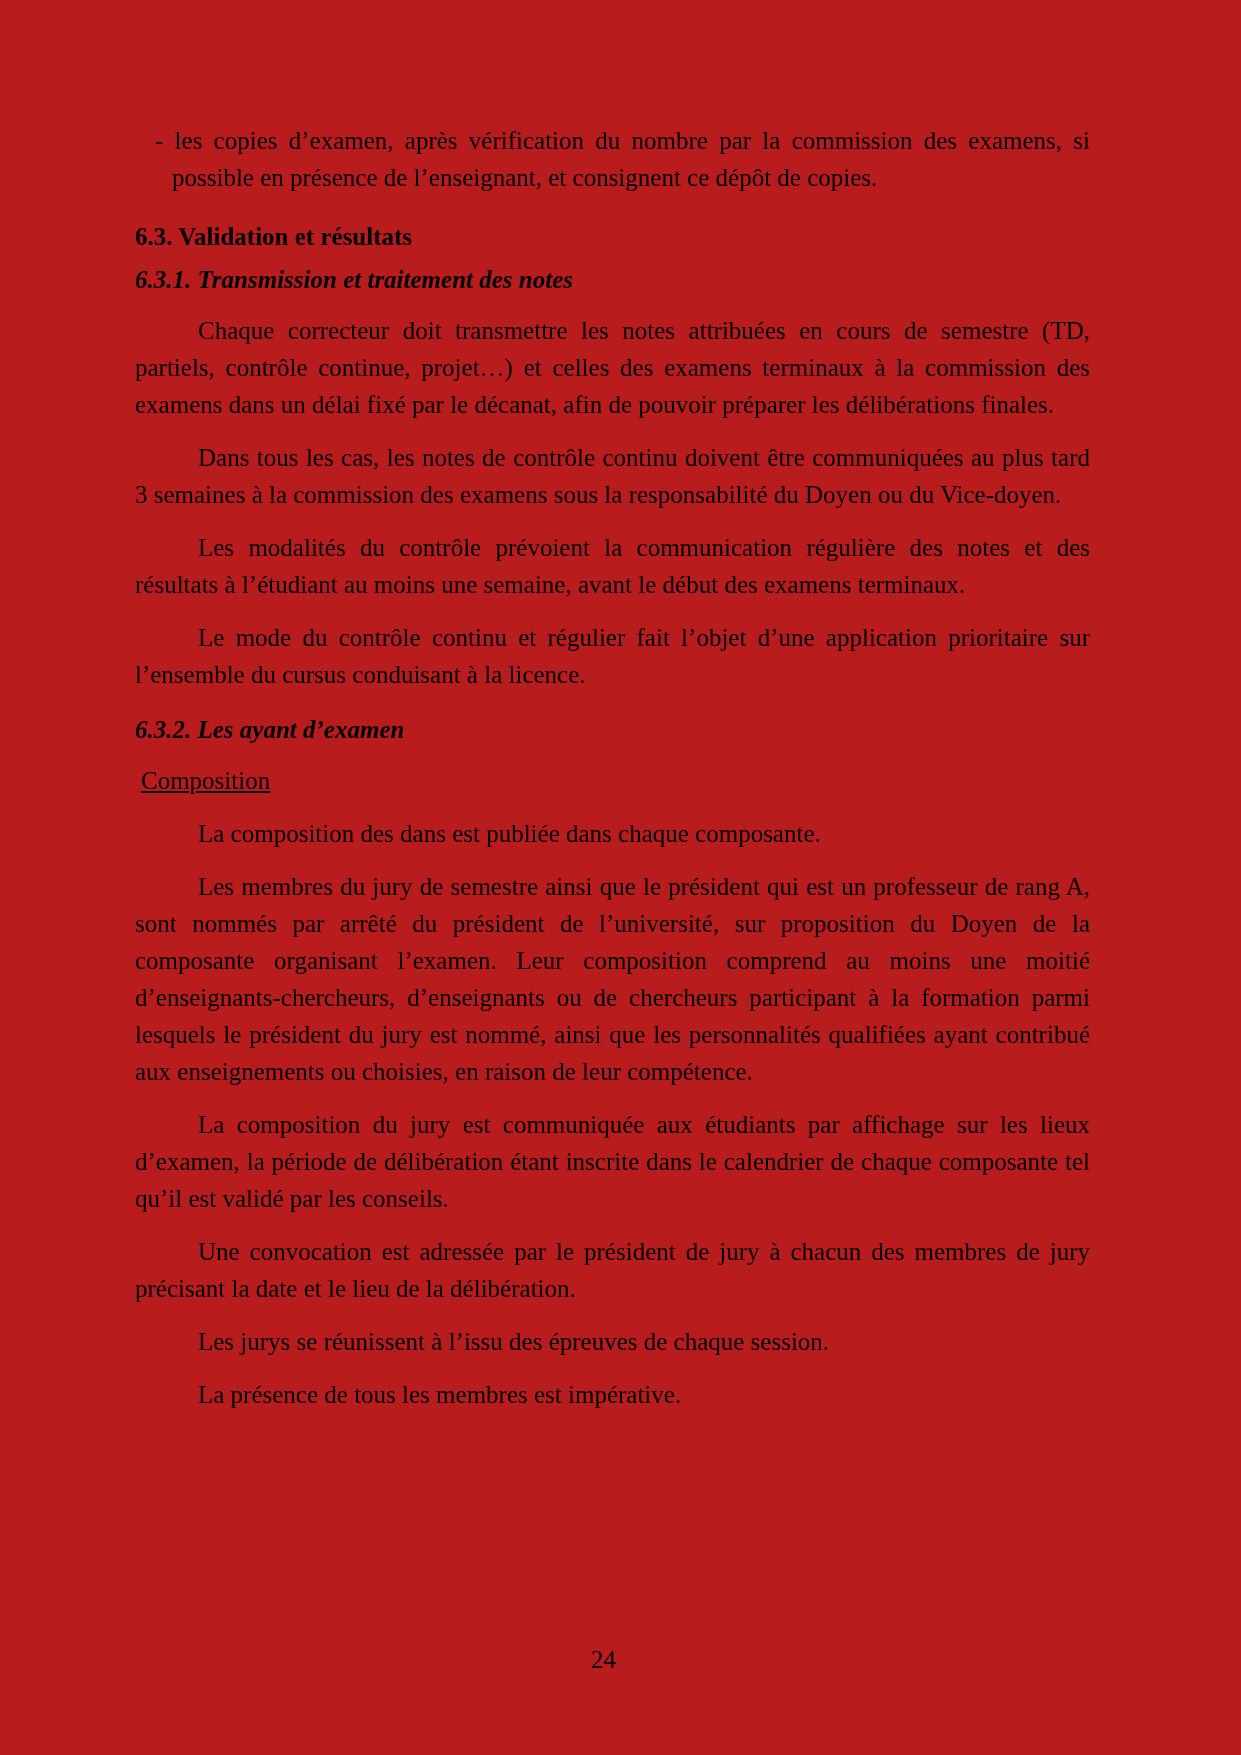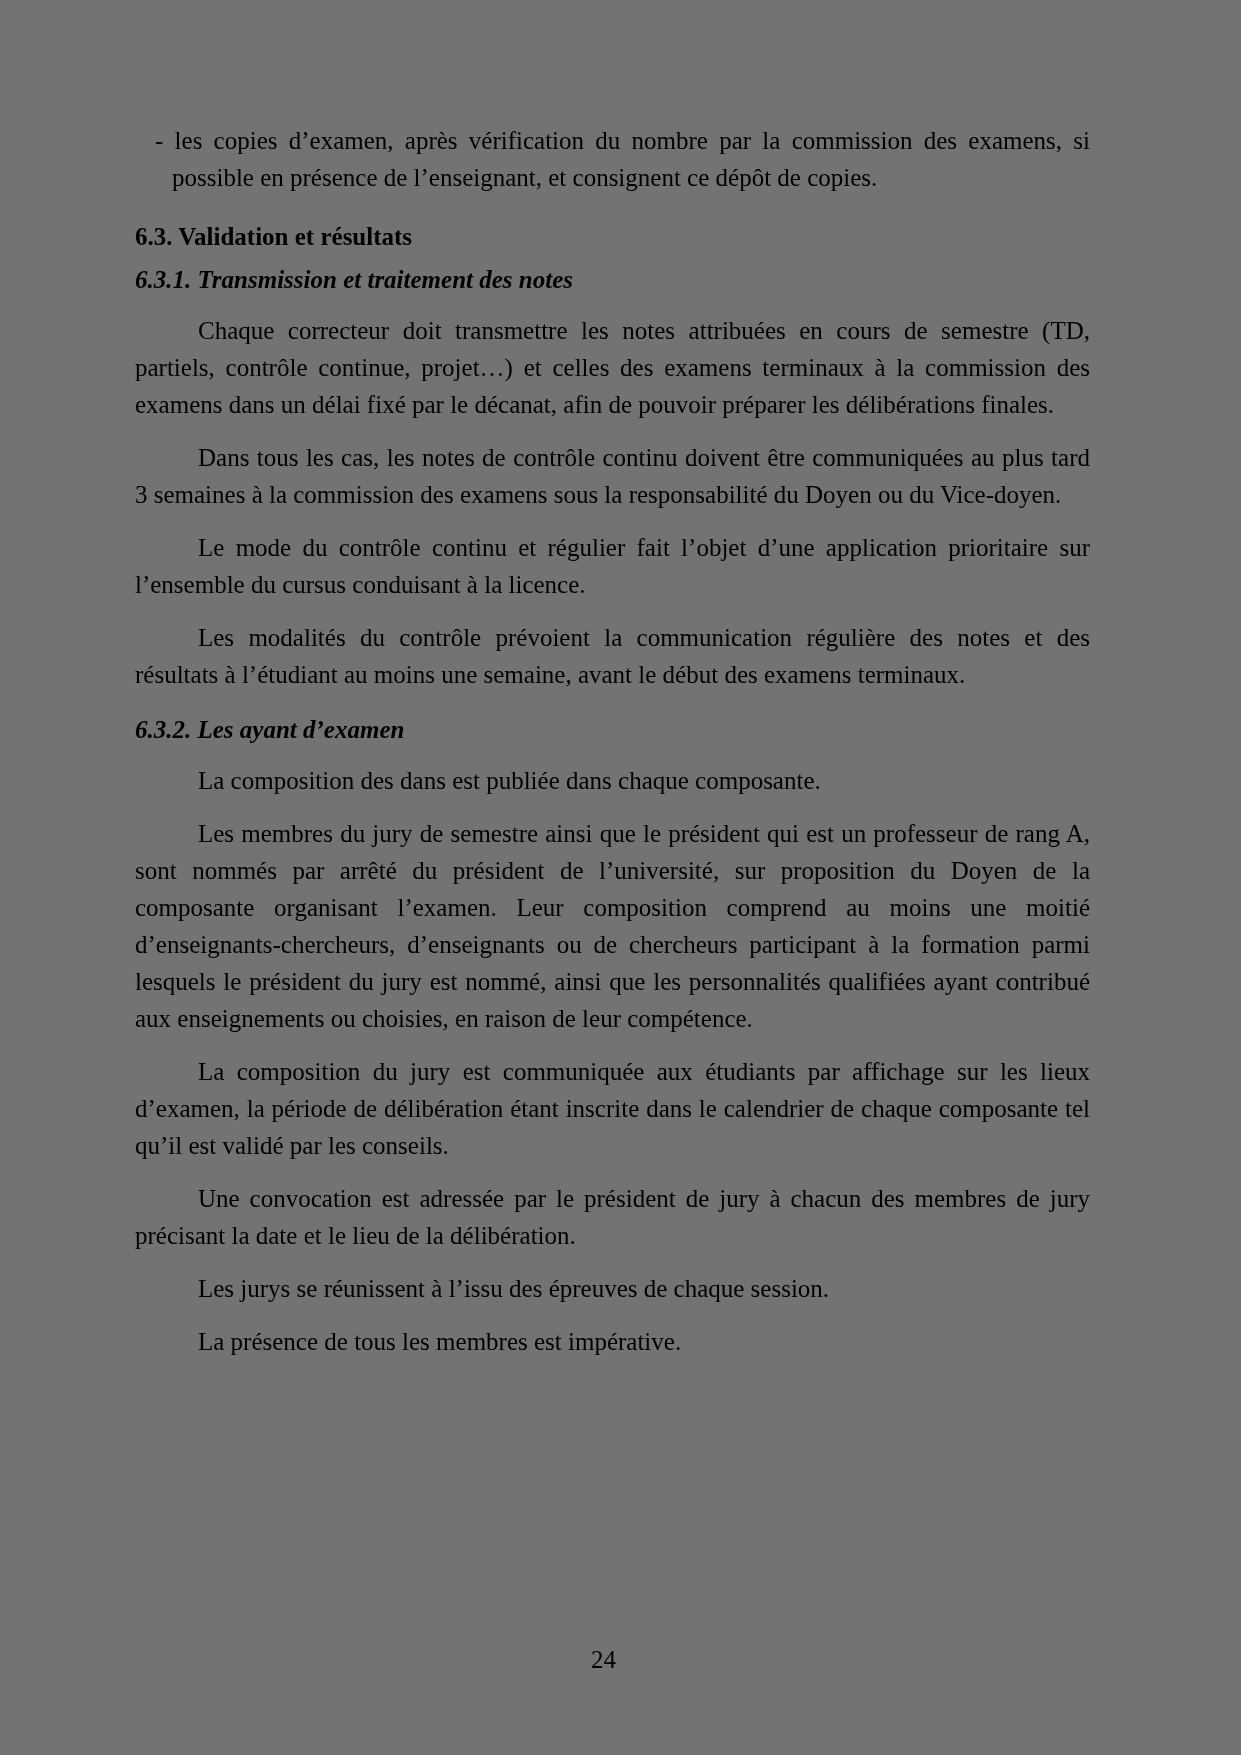--- a/index.html
+++ b/index.html
@@ -5,21 +5,21 @@
   html, body {
     margin: 0;
     padding: 0;
     background: #ffffff;
   }
   .page {
     position: relative;
     width: 1241px;
     height: 1755px;
     box-sizing: border-box;
-    background: #737373;
+    background: #b91c1c;
     color: #000000;
     font-family: "Liberation Serif", "DejaVu Serif", serif;
     font-size: 25px;
     line-height: 37px;
     padding: 122px 151px 0 135px;
     overflow: hidden;
   }
   .list-item {
     margin: 0 0 10px 37px;
     text-indent: -17px;
@@ -72,26 +72,27 @@
   <div class="list-item"><span class="marker">-</span> <span>les copies d’examen, après vérification du nombre par la commission des examens, si possible en présence de l’enseignant, et consignent ce dépôt de copies.</span></div>
 
   <div class="section-title">6.3. Validation et résultats</div>
 
   <div class="subsection-title">6.3.1. Transmission et traitement des notes</div>
 
   <p class="body-para">Chaque correcteur doit transmettre les notes attribuées en cours de semestre (TD, partiels, contrôle continue, projet…) et celles des examens terminaux à la commission des examens dans un délai fixé par le décanat, afin de pouvoir préparer les délibérations finales.</p>
 
   <p class="body-para">Dans tous les cas, les notes de contrôle continu doivent être communiquées au plus tard 3 semaines à la commission des examens sous la responsabilité du Doyen ou du Vice-doyen.</p>
 
+  <p class="body-para">Les modalités du contrôle prévoient la communication régulière des notes et des résultats à l’étudiant au moins une semaine, avant le début des examens terminaux.</p>
+
   <p class="body-para">Le mode du contrôle continu et régulier fait l’objet d’une application prioritaire sur l’ensemble du cursus conduisant à la licence.</p>
-
-  <p class="body-para">Les modalités du contrôle prévoient la communication régulière des notes et des résultats à l’étudiant au moins une semaine, avant le début des examens terminaux.</p>
 
   <div class="subsection-title spaced-top">6.3.2. Les ayant d’examen</div>
 
+  <div class="minor-heading">Composition</div>
 
   <p class="body-para">La composition des dans est publiée dans chaque composante.</p>
 
   <p class="body-para">Les membres du jury de semestre ainsi que le président qui est un professeur de rang A, sont nommés par arrêté du président de l’université, sur proposition du Doyen de la composante organisant l’examen. Leur composition comprend au moins une moitié d’enseignants-chercheurs, d’enseignants ou de chercheurs participant à la formation parmi lesquels le président du jury est nommé, ainsi que les personnalités qualifiées ayant contribué aux enseignements ou choisies, en raison de leur compétence.</p>
 
   <p class="body-para">La composition du jury est communiquée aux étudiants par affichage sur les lieux d’examen, la période de délibération étant inscrite dans le calendrier de chaque composante tel qu’il est validé par les conseils.</p>
 
   <p class="body-para">Une convocation est adressée par le président de jury à chacun des membres de jury précisant la date et le lieu de la délibération.</p>
 
   <p class="body-para">Les jurys se réunissent à l’issu des épreuves de chaque session.</p>

